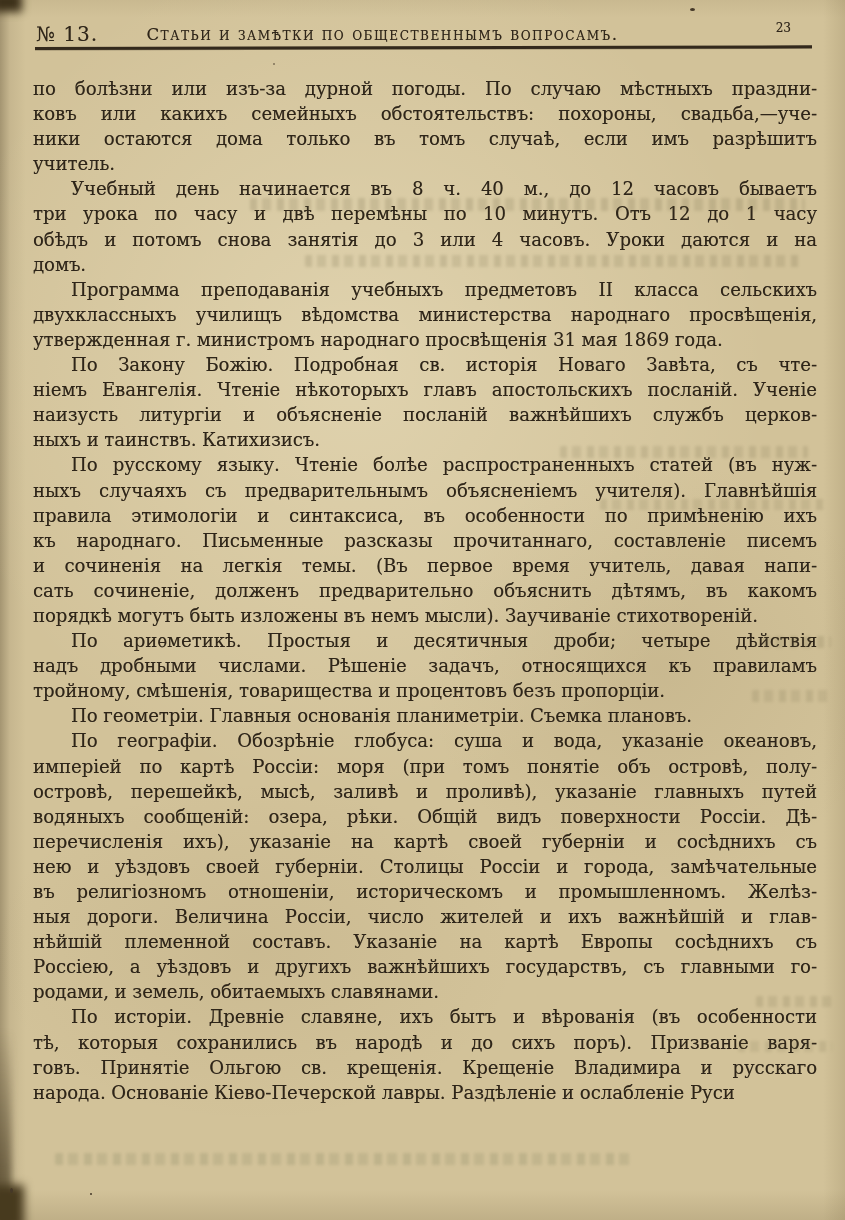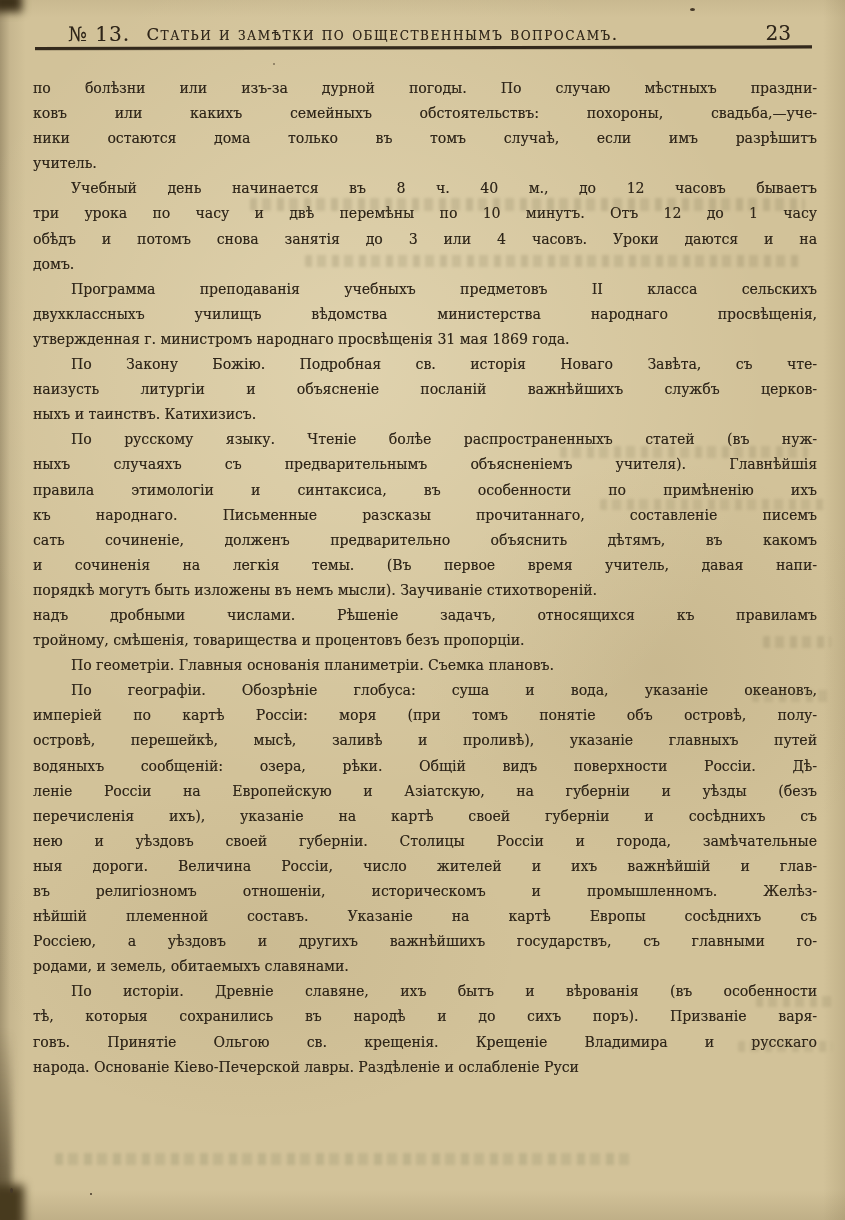--- a/index.html
+++ b/index.html
@@ -11,34 +11,34 @@
       radial-gradient(ellipse 70% 50% at 42% 30%, rgba(255,248,222,0.30), rgba(255,248,222,0) 70%),
       radial-gradient(ellipse 40% 25% at 78% 55%, rgba(120,100,60,0.10), rgba(120,100,60,0) 70%),
       radial-gradient(ellipse 45% 20% at 30% 78%, rgba(120,100,60,0.08), rgba(120,100,60,0) 70%),
       linear-gradient(90deg, rgba(58,45,22,0.30) 0px, rgba(58,45,22,0.08) 10px, rgba(58,45,22,0) 26px),
       linear-gradient(270deg, rgba(95,78,42,0.14) 0px, rgba(95,78,42,0) 22px),
       linear-gradient(0deg, rgba(95,78,42,0.16) 0px, rgba(95,78,42,0) 30px),
       linear-gradient(180deg, rgba(95,78,42,0.08) 0px, rgba(95,78,42,0) 18px),
       #d2c299;
   }
   .txt{ text-shadow:0.25px 0.25px 0 rgba(46,37,25,0.45); }
-  .issue{ position:absolute;left:36px;top:22px;font-size:20px;letter-spacing:1px;margin-left:32px; }
+  .issue{ position:absolute;left:36px;top:22px;font-size:20px;letter-spacing:1px; }
   .runtitle{
     position:absolute;left:50%;top:25px;transform:translateX(calc(-50% - 40px));
     white-space:nowrap;font-variant:small-caps;font-size:16.5px;letter-spacing:1.6px;text-align:center;
   }
-  .pageno{ position:absolute;right:54px;top:21px;font-size:20px; }
+  .pageno{ position:absolute;right:54px;top:21px;font-size:12px; }
   .rule{
     position:absolute;left:35px;top:47px;width:777px;height:3px;background:#33291c;
     transform:rotate(-0.12deg);transform-origin:left center;
     box-shadow:0 0.5px 0 rgba(51,41,28,0.4);
   }
   .body{ position:absolute;left:33px;top:76px;width:784px; }
   .line{
-    font-size:14px;line-height:25.1px;height:25.1px;
+    font-size:18px;line-height:25.1px;height:25.1px;
     text-align:justify;text-align-last:justify;text-justify:inter-word;
     overflow:visible;white-space:normal;
   }
   .line.last{ text-align-last:left; }
   .line.indent{ padding-left:38px; }
   .ital{ }
   
   .bleed{
     position:absolute;filter:blur(1.4px);opacity:0.5;border-radius:2px;
     background:repeating-linear-gradient(90deg,
@@ -93,49 +93,50 @@
         <div class="line txt">обѣдъ и потомъ снова занятія до 3 или 4 часовъ. Уроки даются и на</div>
         <div class="line txt last">домъ.</div>
       </div>
       <div>
         <div class="line txt indent">Программа преподаванія учебныхъ предметовъ II класса сельскихъ</div>
         <div class="line txt">двухклассныхъ училищъ вѣдомства министерства народнаго просвѣщенія,</div>
         <div class="line txt last">утвержденная г. министромъ народнаго просвѣщенія 31 мая 1869 года.</div>
       </div>
       <div>
         <div class="line txt indent"><span class="ital">По Закону Божію.</span> Подробная св. исторія Новаго Завѣта, съ чте-</div>
+        <div class="line txt">ніемъ Евангелія. Чтеніе нѣкоторыхъ главъ апостольскихъ посланій. Ученіе</div>
         <div class="line txt">наизусть литургіи и объясненіе посланій важнѣйшихъ службъ церков-</div>
         <div class="line txt last">ныхъ и таинствъ. Катихизисъ.</div>
       </div>
       <div>
         <div class="line txt indent"><span class="ital">По русскому языку.</span> Чтеніе болѣе распространенныхъ статей (въ нуж-</div>
         <div class="line txt">ныхъ случаяхъ съ предварительнымъ объясненіемъ учителя). Главнѣйшія</div>
         <div class="line txt">правила этимологіи и синтаксиса, въ особенности по примѣненію ихъ</div>
         <div class="line txt">къ народнаго. Письменные разсказы прочитаннаго, составленіе писемъ</div>
+        <div class="line txt">и сочиненія на легкія темы. (Въ первое время учитель, давая напи-</div>
         <div class="line txt">сать сочиненіе, долженъ предварительно объяснить дѣтямъ, въ какомъ</div>
-        <div class="line txt">и сочиненія на легкія темы. (Въ первое время учитель, давая напи-</div>
         <div class="line txt last">порядкѣ могутъ быть изложены въ немъ мысли). Заучиваніе стихотвореній.</div>
       </div>
       <div>
+        <div class="line txt indent"><span class="ital">По ариѳметикѣ.</span> Простыя и десятичныя дроби; четыре дѣйствія</div>
         <div class="line txt">надъ дробными числами. Рѣшеніе задачъ, относящихся къ правиламъ</div>
         <div class="line txt last">тройному, смѣшенія, товарищества и процентовъ безъ пропорціи.</div>
       </div>
       <div>
         <div class="line txt last indent"><span class="ital">По геометріи.</span> Главныя основанія планиметріи. Съемка плановъ.</div>
       </div>
       <div>
         <div class="line txt indent"><span class="ital">По географіи.</span> Обозрѣніе глобуса: суша и вода, указаніе океановъ,</div>
         <div class="line txt">имперіей по картѣ Россіи: моря (при томъ понятіе объ островѣ, полу-</div>
         <div class="line txt">островѣ, перешейкѣ, мысѣ, заливѣ и проливѣ), указаніе главныхъ путей</div>
         <div class="line txt">водяныхъ сообщеній: озера, рѣки. Общій видъ поверхности Россіи. Дѣ-</div>
-        <div class="line txt">леніе Россіи на Европейскую и Азіатскую, на губерніи и уѣзды (безъ</div>
         <div class="line txt">перечисленія ихъ), указаніе на картѣ своей губерніи и сосѣднихъ съ</div>
         <div class="line txt">нею и уѣздовъ своей губерніи. Столицы Россіи и города, замѣчательные</div>
+        <div class="line txt">въ религіозномъ отношеніи, историческомъ и промышленномъ. Желѣз-</div>
         <div class="line txt">ныя дороги. Величина Россіи, число жителей и ихъ важнѣйшій и глав-</div>
-        <div class="line txt">въ религіозномъ отношеніи, историческомъ и промышленномъ. Желѣз-</div>
         <div class="line txt">нѣйшій племенной составъ. Указаніе на картѣ Европы сосѣднихъ съ</div>
         <div class="line txt">Россіею, а уѣздовъ и другихъ важнѣйшихъ государствъ, съ главными го-</div>
         <div class="line txt last">родами, и земель, обитаемыхъ славянами.</div>
       </div>
       <div>
         <div class="line txt indent"><span class="ital">По исторіи.</span> Древніе славяне, ихъ бытъ и вѣрованія (въ особенности</div>
         <div class="line txt">тѣ, которыя сохранились въ народѣ и до сихъ поръ). Призваніе варя-</div>
         <div class="line txt">говъ. Принятіе Ольгою св. крещенія. Крещеніе Владимира и русскаго</div>
         <div class="line txt last">народа. Основаніе Кіево-Печерской лавры. Раздѣленіе и ослабленіе Руси</div>
       </div>

